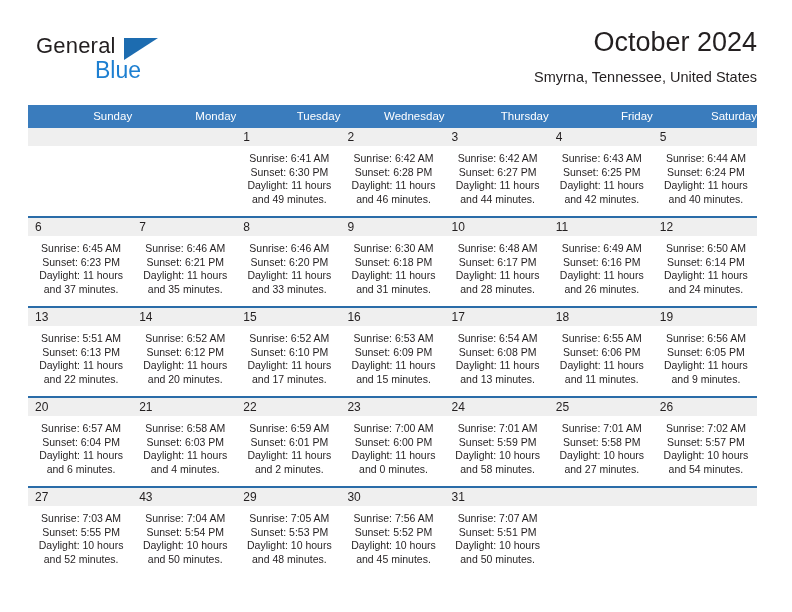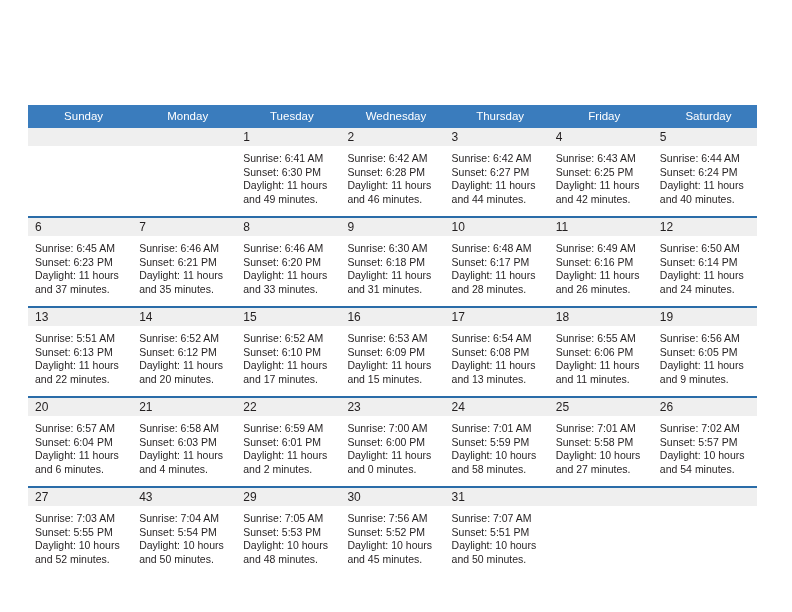--- a/index.html
+++ b/index.html
@@ -97,21 +97,21 @@
     border-collapse: collapse;
     table-layout: fixed;
   }
   .cal-table col { width: 104.14px; }
 
   thead th {
     background: #3a7cbd;
     color: #ffffff;
     font-size: 11.5px;
     font-weight: normal;
-    text-align: center;
+    text-align: right;
     padding: 5px 0 5px 7px;
     height: 9px;
     line-height: 13px;
     border: none;
   }
 
   tbody td {
     vertical-align: top;
     padding: 0;
     border-top: 2px solid #2a6ca8;
@@ -126,29 +126,44 @@
     line-height: 18px;
     padding-left: 7px;
     font-size: 12px;
     color: #231f20;
   }
   .cell-body {
     padding: 6px 5px 0 7px;
     font-size: 10.5px;
     line-height: 13.6px;
     color: #231f20;
+    text-align: center;
   }
   .cell-body div { white-space: nowrap; }
   .empty .daynum-band { background: #efefef; }
 </style>
 </head>
 <body>
 
 <div class="page">
 
+  <div class="header">
+
+    <div class="logo">
+      <span class="logo-general">General</span>
+      <span class="logo-triangle"></span>
+      <span class="logo-blue">Blue</span>
+    </div>
+
+    <div class="title-block">
+      <div class="month-title">October 2024</div>
+      <div class="location-sub">Smyrna, Tennessee, United States</div>
+    </div>
+
+  </div>
 
   <div class="calendar">
     <table class="cal-table">
       <colgroup>
         <col>
           <col>
           <col>
           <col>
           <col>
           <col>

